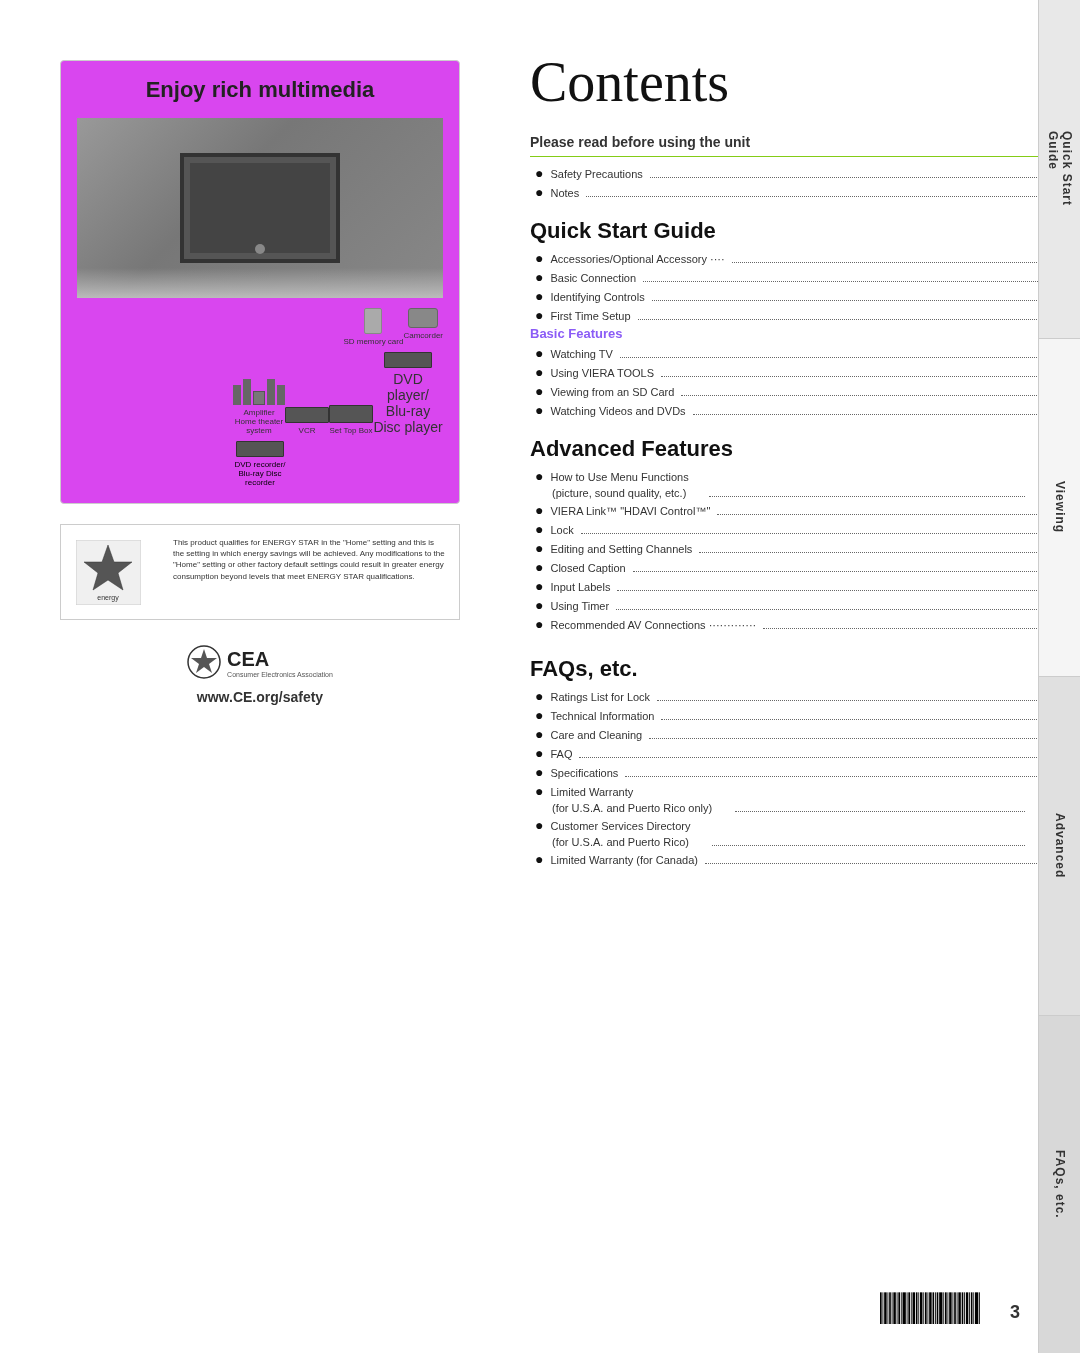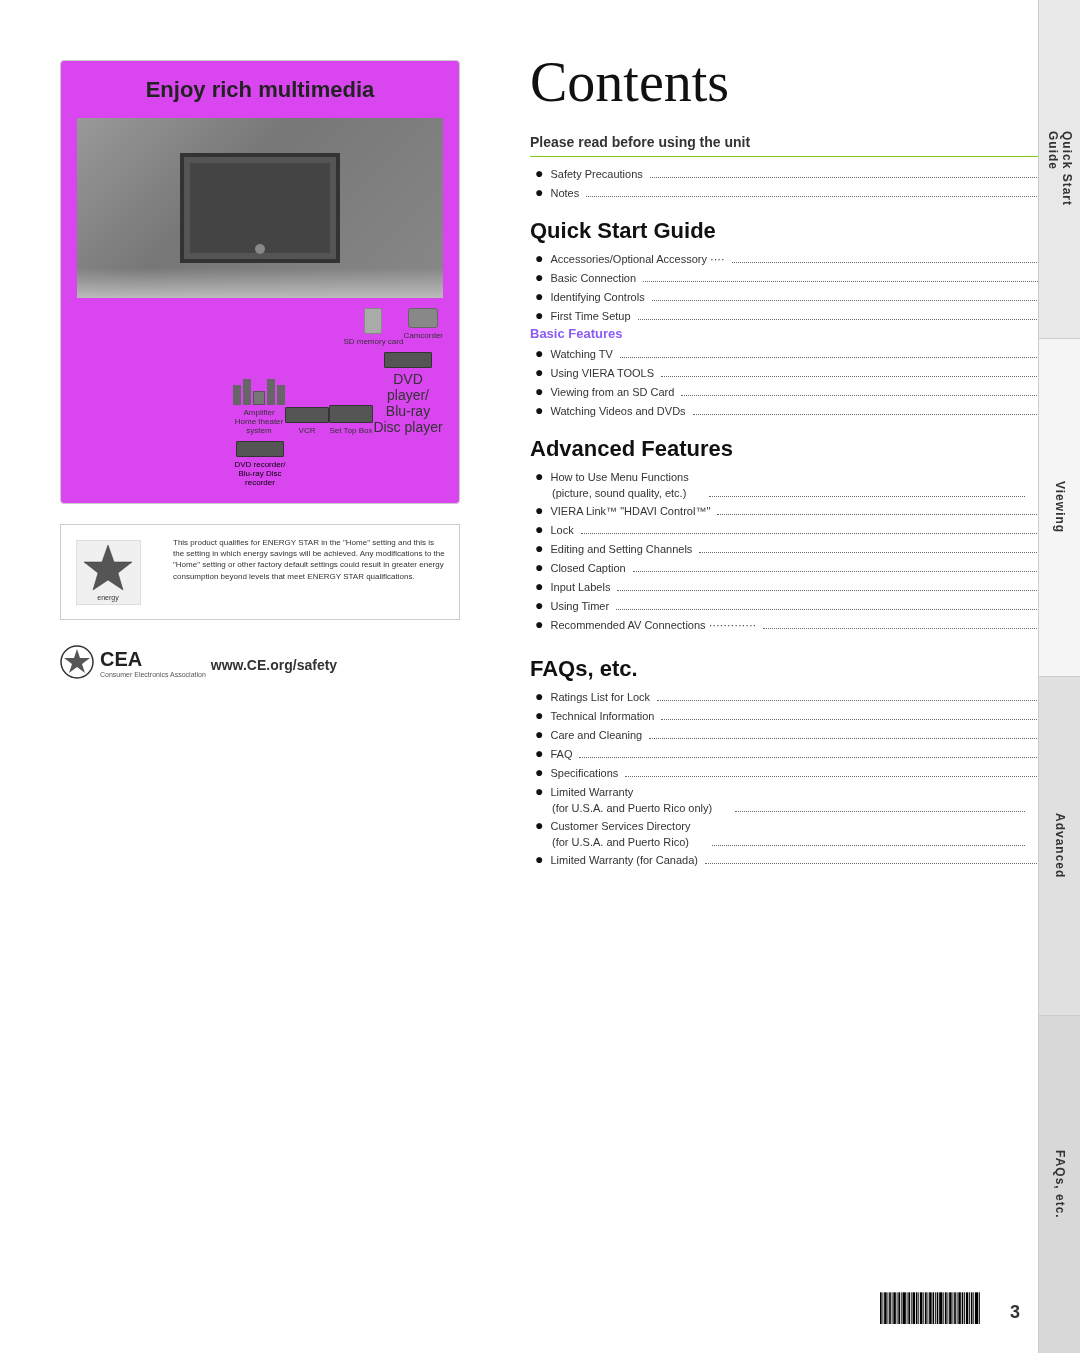--- a/index.html
+++ b/index.html
@@ -99,20 +99,21 @@
 
     .energy-text {
       font-size: 8px;
       line-height: 1.4;
       color: #333;
     }
 
     
     .cea-box {
       display: flex;
+      flex-direction: column;
       align-items: center;
       gap: 5px;
       margin-top: 5px;
     }
 
     .cea-logo {
       display: flex;
       align-items: center;
       gap: 5px;
     }

